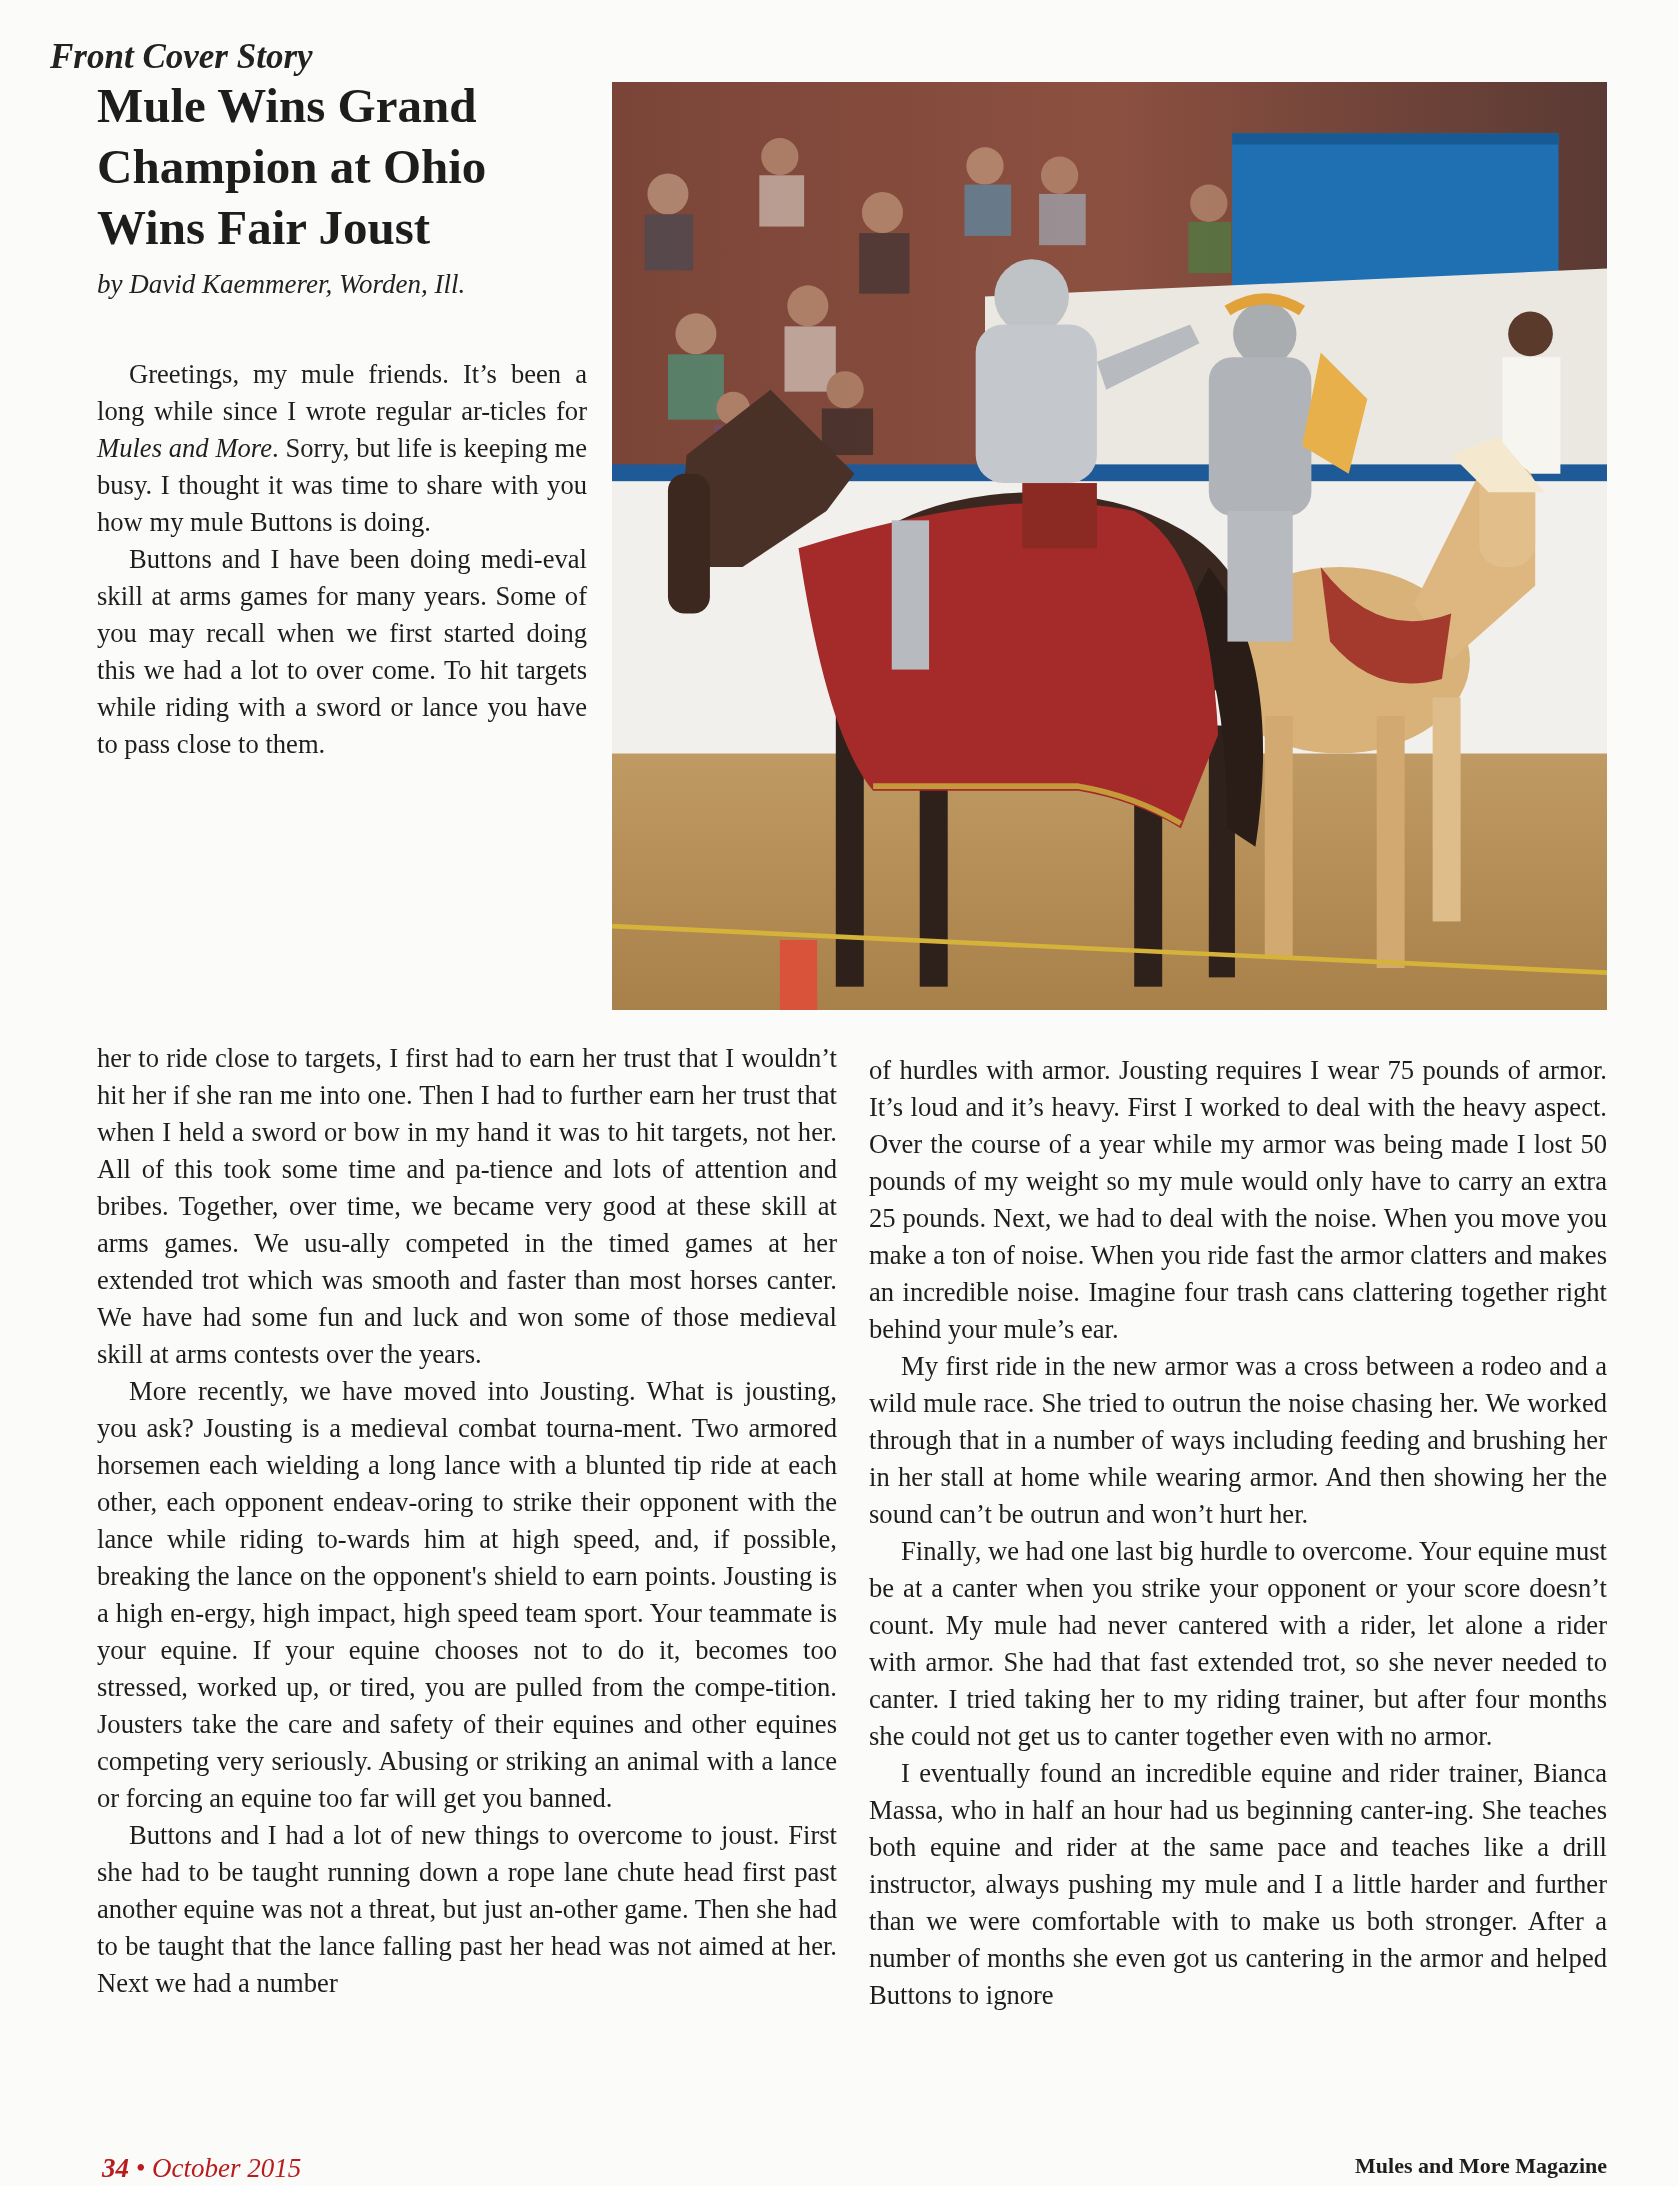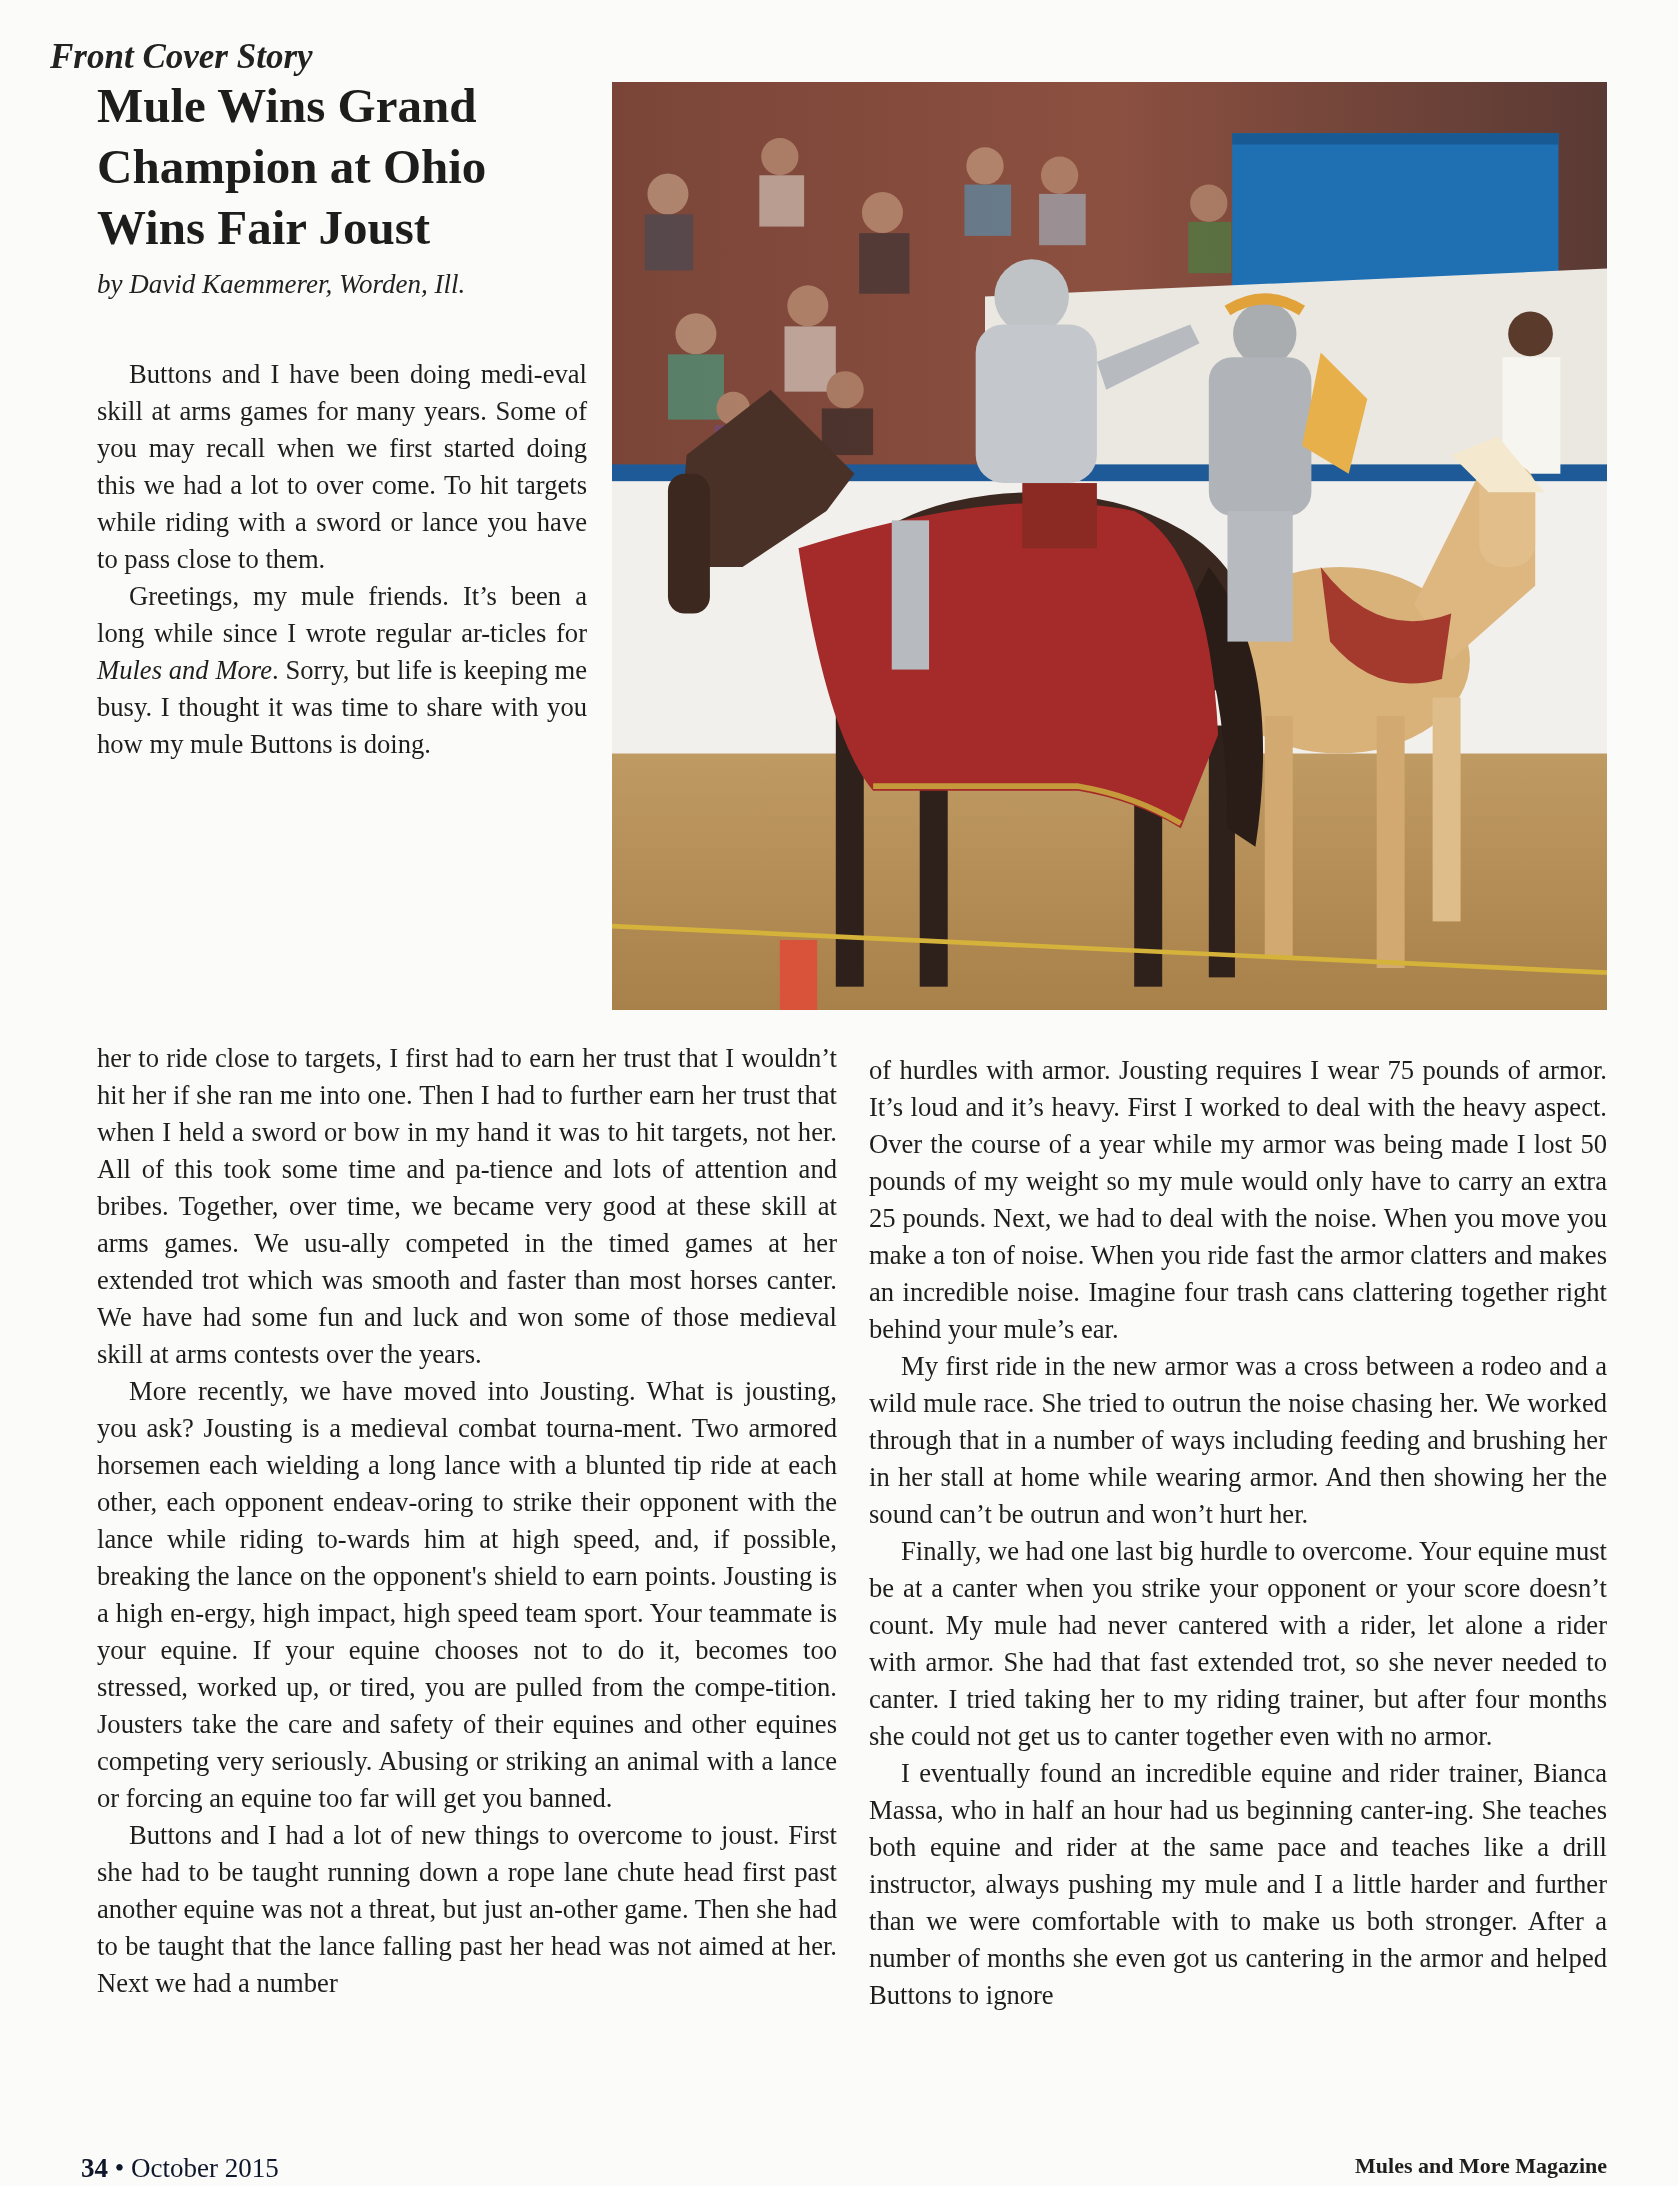--- a/index.html
+++ b/index.html
@@ -31,21 +31,21 @@
     position: absolute; font-size: 26.6px; line-height: 37px;
     text-align: justify; hyphens: manual; color: #1e1e1e;
   }
   .col-text p { margin: 0; text-indent: 32px; }
   .col-text p.cont { text-indent: 0; }
   .col-text i { font-style: italic; }
   #left-top { left: 97px; top: 356px; width: 490px; }
   #left-bottom { left: 97px; top: 1040px; width: 740px; }
   #right-col { left: 869px; top: 1052px; width: 738px; }
   .footer-left {
-    position: absolute; left: 81px; top: 2153px; font-size: 27px; color: #0f172a;
+    position: absolute; left: 102px; top: 2153px; font-size: 27px; color: #b91c1c; font-style: italic;
   }
   .footer-left b { font-weight: bold; }
   .footer-right {
     position: absolute; right: 71px; top: 2153px; font-size: 22px; font-weight: bold; color: #1e1e1e;
   }
 </style>
 </head>
 <body>
 
 <div class="kicker">Front Cover Story</div>
@@ -146,22 +146,22 @@
       <polygon points="760,290 810,340 790,420 740,390" fill="#e8b04a"></polygon>
       <rect x="660" y="460" width="70" height="140" fill="#b7bbbf"></rect>
     </g>
 
     <line x1="0" y1="905" x2="1067" y2="955" stroke="#d5b23a" stroke-width="5"></line>
     <rect x="180" y="920" width="40" height="75" fill="#d9523a"></rect>
   </svg>
 </div>
 
 <div class="col-text" id="left-top">
+  <p><span>Greetings, my mule friends. It’s been a long while since I wrote regular ar-ticles for </span><i>Mules and More</i><span>. Sorry, but life is keeping me busy. I thought it was time to share with you how my mule Buttons is doing.</span></p>
   <p>Buttons and I have been doing medi-eval skill at arms games for many years. Some of you may recall when we first started doing this we had a lot to over come. To hit targets while riding with a sword or lance you have to pass close to them.</p>
-  <p><span>Greetings, my mule friends. It’s been a long while since I wrote regular ar-ticles for </span><i>Mules and More</i><span>. Sorry, but life is keeping me busy. I thought it was time to share with you how my mule Buttons is doing.</span></p>
 </div>
 
 <div class="col-text" id="left-bottom">
   <p class="cont">her to ride close to targets, I first had to earn her trust that I wouldn’t hit her if she ran me into one. Then I had to further earn her trust that when I held a sword or bow in my hand it was to hit targets, not her. All of this took some time and pa-tience and lots of attention and bribes. Together, over time, we became very good at these skill at arms games. We usu-ally competed in the timed games at her extended trot which was smooth and faster than most horses canter. We have had some fun and luck and won some of those medieval skill at arms contests over the years.</p>
   <p>More recently, we have moved into Jousting. What is jousting, you ask? Jousting is a medieval combat tourna-ment. Two armored horsemen each wielding a long lance with a blunted tip ride at each other, each opponent endeav-oring to strike their opponent with the lance while riding to-wards him at high speed, and, if possible, breaking the lance on the opponent's shield to earn points. Jousting is a high en-ergy, high impact, high speed team sport. Your teammate is your equine. If your equine chooses not to do it, becomes too stressed, worked up, or tired, you are pulled from the compe-tition. Jousters take the care and safety of their equines and other equines competing very seriously.  Abusing or striking an animal with a lance or forcing an equine too far will get you banned.</p>
   <p>Buttons and I had a lot of new things to overcome to joust. First she had to be taught running down a rope lane chute head first past another equine was not a threat, but just an-other game. Then she had to be taught that the lance falling past her head was not aimed at her. Next we had a number</p>
 </div>
 
 <div class="col-text" id="right-col">
   <p class="cont">of hurdles with armor. Jousting requires I wear 75 pounds of armor. It’s loud and it’s heavy. First I worked to deal with the heavy aspect. Over the course of a year while my armor was being made I lost 50 pounds of my weight so my mule would only have to carry an extra 25 pounds.  Next, we had to deal with the noise. When you move you make a ton of noise. When you ride fast the armor clatters and makes an incredible noise. Imagine four trash cans clattering together right behind your mule’s ear.</p>

